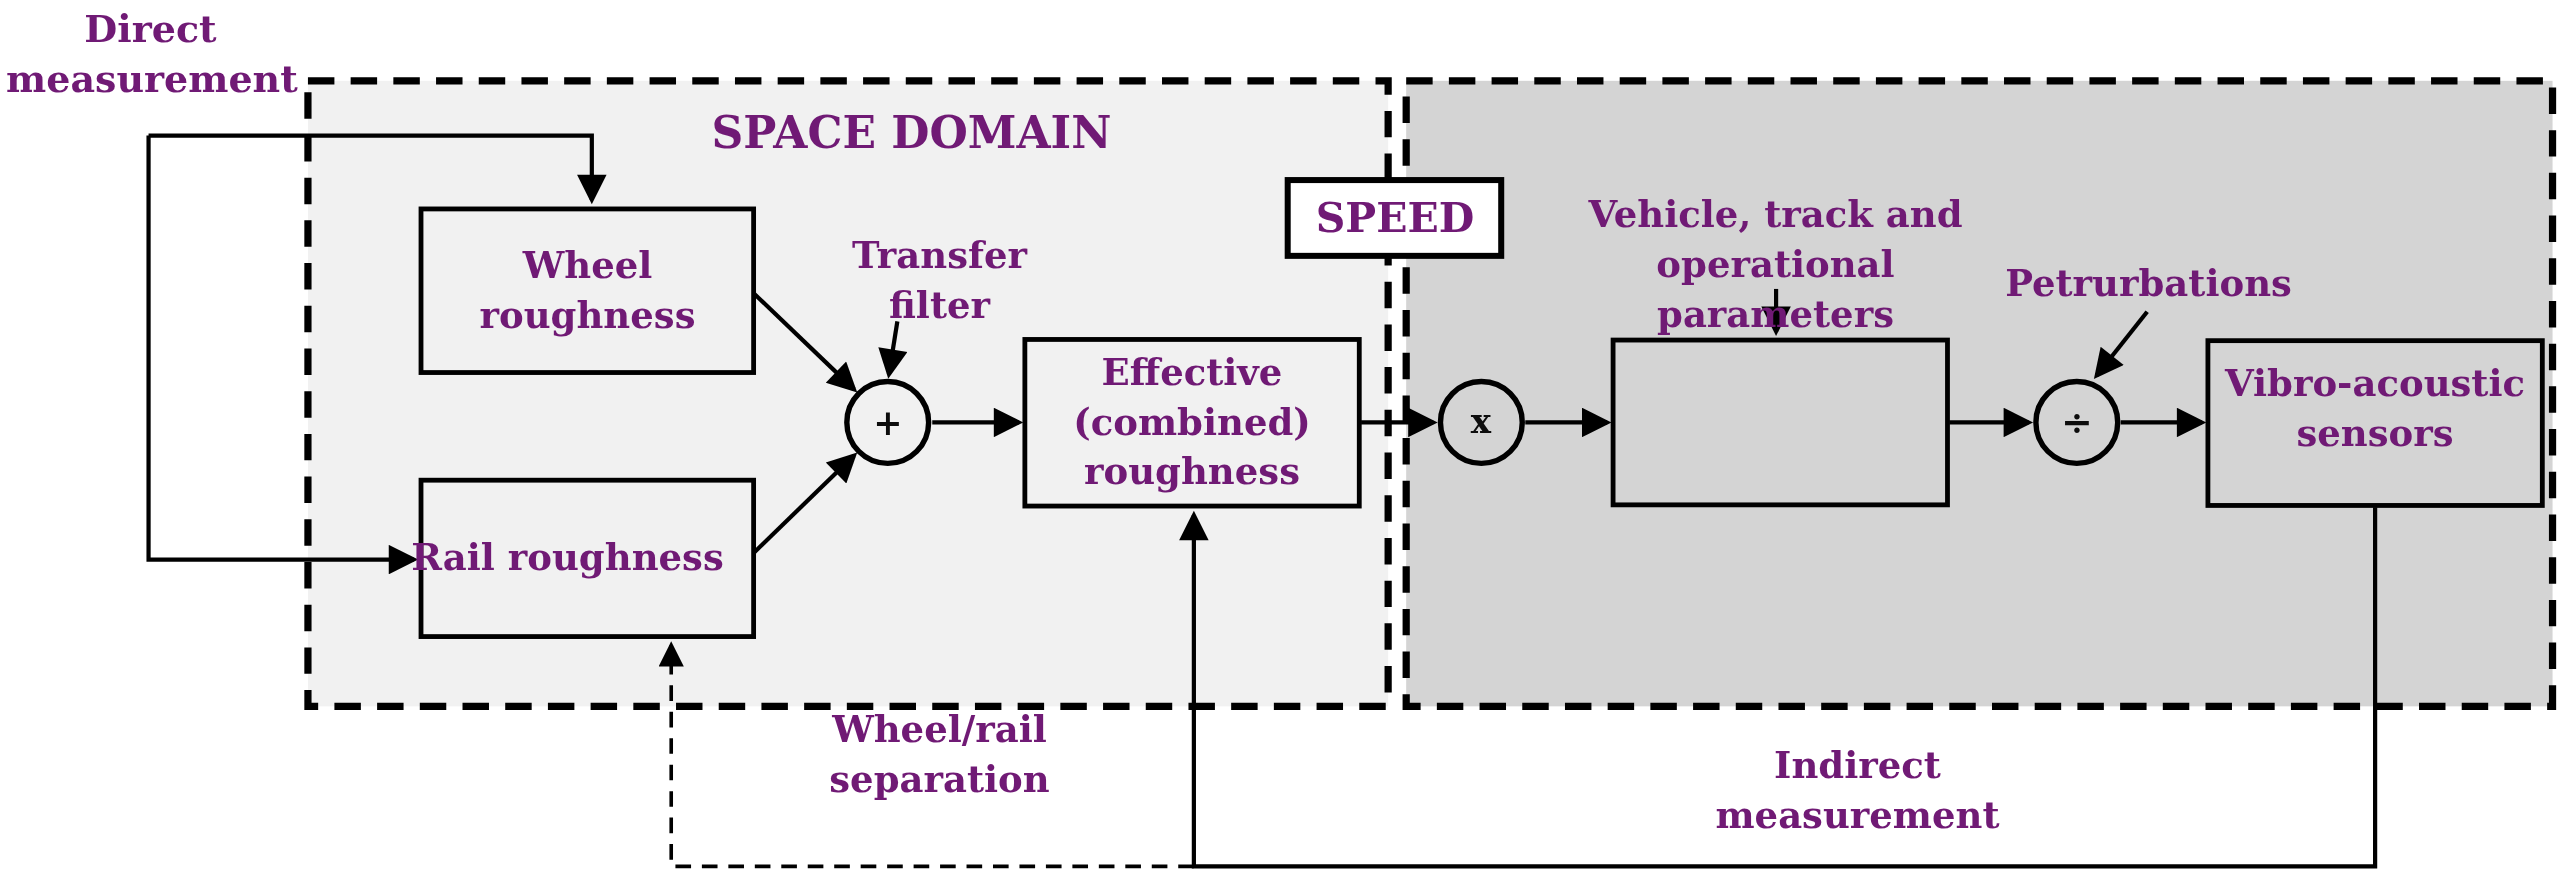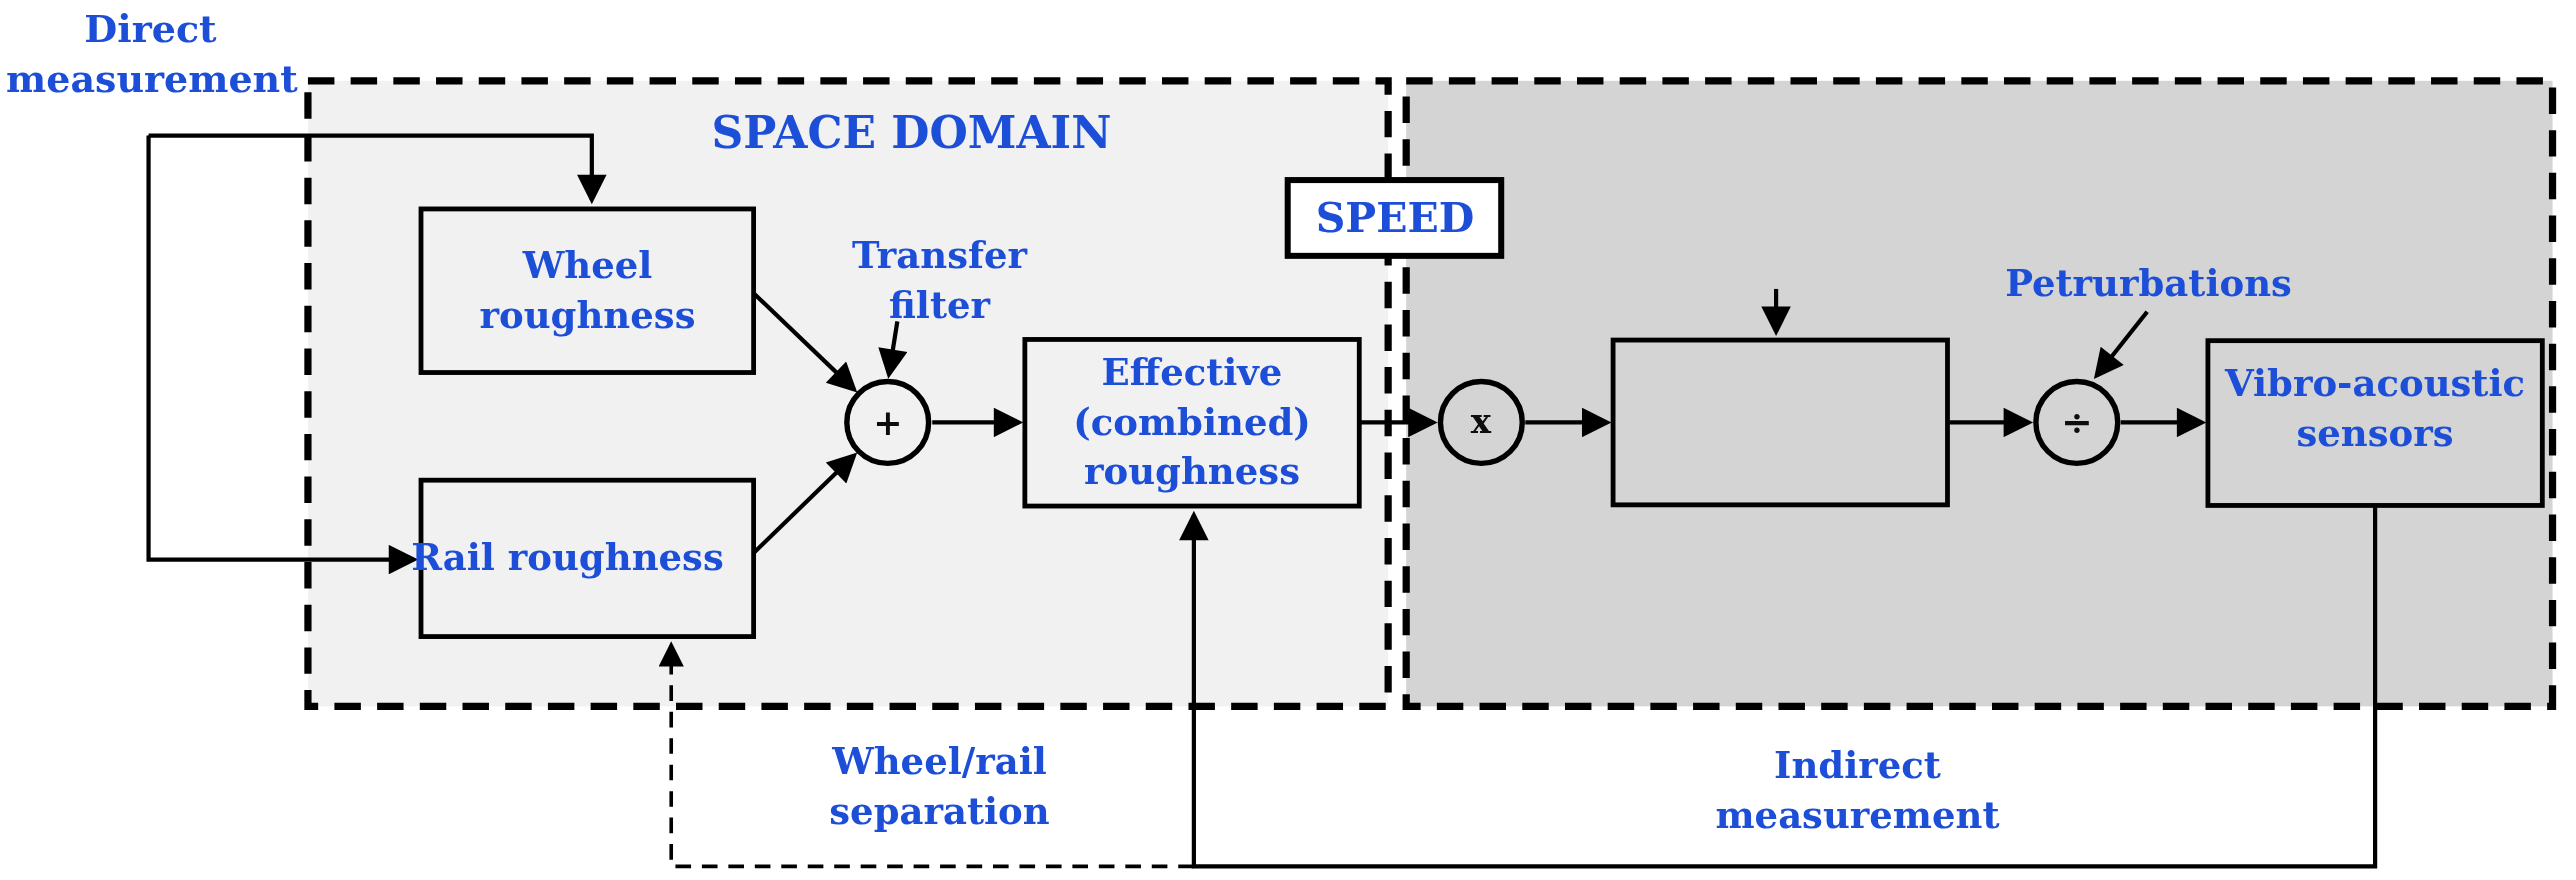--- a/index.html
+++ b/index.html
@@ -21,21 +21,21 @@
     left: 0;
     top: 0;
     width: 2576px;
     height: 881px;
   }
   .lbl {
     position: absolute;
     font-weight: bold;
     white-space: pre-line;
     text-align: center;
-    color: #1d4ed8;
+    color: #701a75;
   }
   .boxlbl {
     display: flex;
     align-items: center;
     justify-content: center;
   }
   .fs-body  { font-size: 37px; line-height: 1.35; }
   .fs-title { font-size: 44px; line-height: 1.1; }
   .op {
     position: absolute;
@@ -106,28 +106,30 @@
 
   <div class="lbl fs-body" style="left:807px; top:231px; width:265px;">Transfer
 filter</div>
 
   <div class="lbl boxlbl fs-body" style="left:1025px; top:339px; width:334px; height:167px;">Effective
 (combined)
 roughness</div>
 
   <div class="lbl boxlbl" style="left:1288px; top:180px; width:214px; height:76px; font-size:41px;">SPEED</div>
 
+  <div class="lbl fs-body" style="left:1535px; top:190px; width:481px;">Vehicle, track and
+operational parameters</div>
 
 
   <div class="lbl fs-body" style="left:1998px; top:259px; width:301px;">Petrurbations</div>
 
   <div class="lbl boxlbl fs-body" style="left:2208px; top:326px; width:334px; height:165px;">Vibro-acoustic
 sensors</div>
 
-  <div class="lbl fs-body" style="left:807px; top:737px; width:265px;">Wheel/rail
+  <div class="lbl fs-body" style="left:807px; top:705px; width:265px;">Wheel/rail
 separation</div>
 
   <div class="lbl fs-body" style="left:1707px; top:741px; width:301px;">Indirect
 measurement</div>
 
   <div class="op" style="left:858px; top:392px; width:60px; height:60px; font-size:35px;">+</div>
 
   <div class="op" style="left:1451px; top:391px; width:60px; height:60px; font-size:34px;">x</div>
 
   <div class="op" style="left:2047px; top:391px; width:60px; height:60px; font-size:38px;">÷</div>

